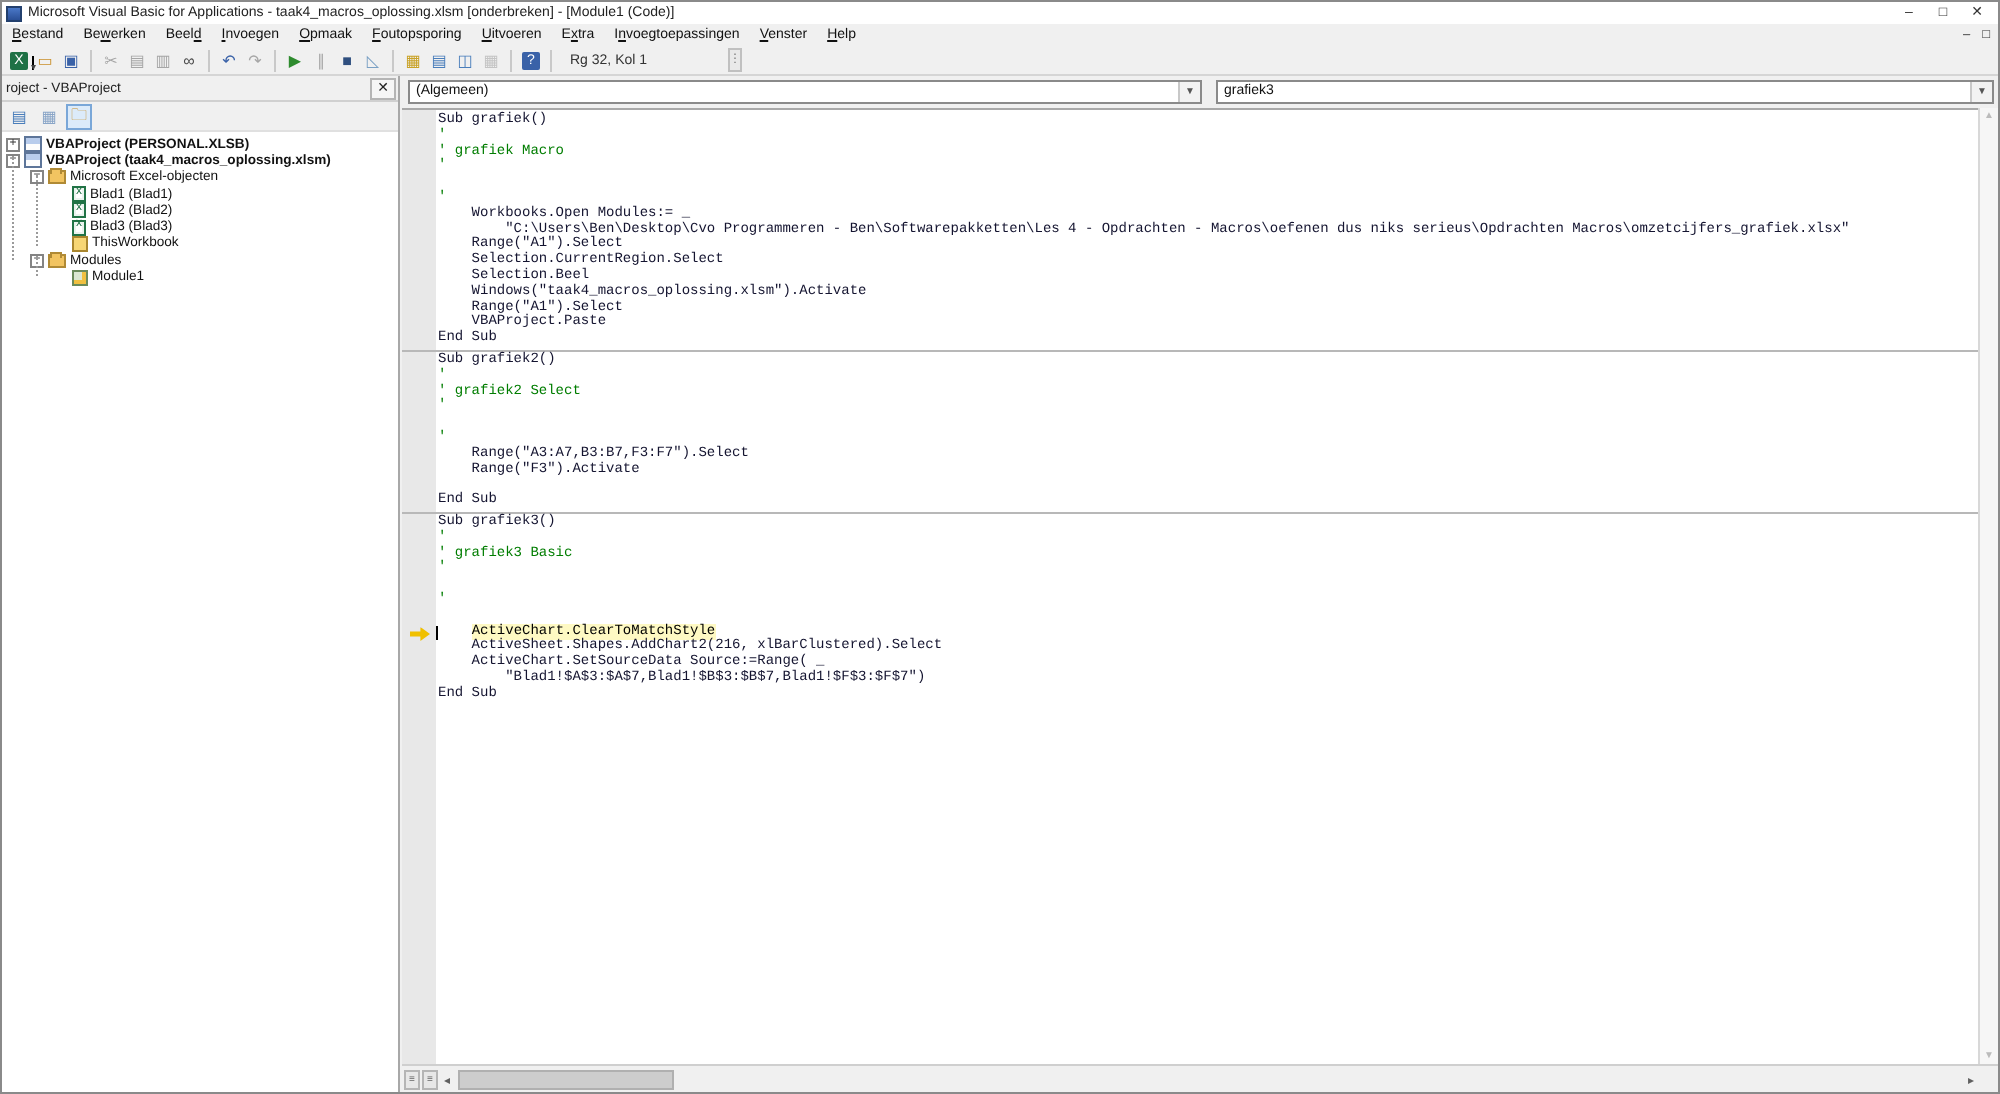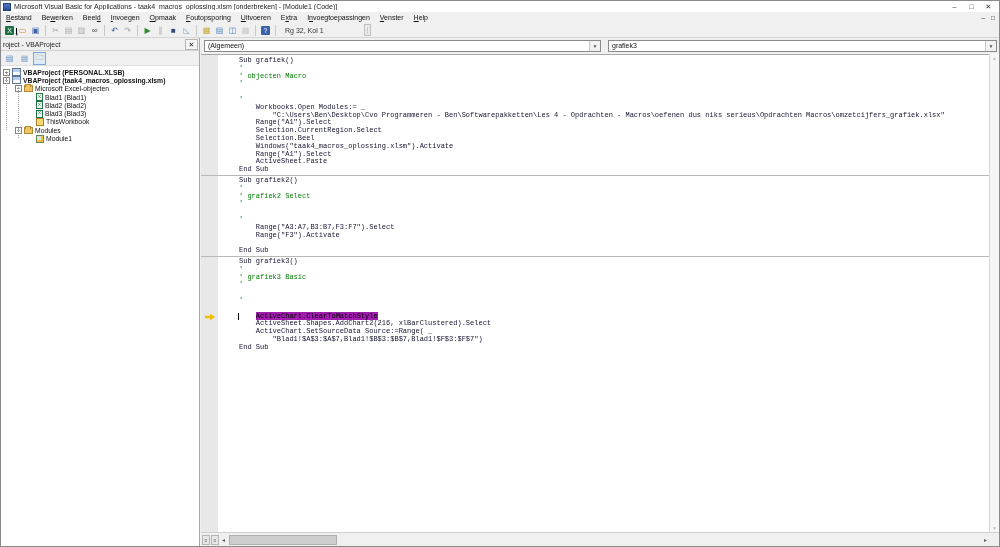--- a/index.html
+++ b/index.html
@@ -77,23 +77,23 @@
   .combo .arrow { position:absolute; right:0; top:0; width:11px; height:100%; background:#f2f2f2;
                   border-left:1px solid #c8c8c8; font-size:5px; color:#555; text-align:center; line-height:10px; }
   .combo-left { left:3px; width:397px; }
   .combo-right { left:407px; width:389px; }
 
   .code-region { position:absolute; left:0; top:16px; right:0; bottom:14px; background:#ffffff;
                  border-top:1px solid #a8a8a8; overflow:hidden; }
   .margin-bar { position:absolute; left:0; top:0; width:17px; height:100%; background:#e8e8e8; }
   .code-content { position:absolute; left:18px; top:2px; right:10px;
                   font-family:"Liberation Mono","DejaVu Sans Mono",monospace; font-size:7px; }
-  .code-line { height:7.8px; line-height:7.8px; white-space:pre; color:#141430; position:relative;margin-left:20px; }
+  .code-line { height:7.8px; line-height:7.8px; white-space:pre; color:#141430; position:relative; }
   .code-line.comment { color:#007d00; }
-  .code-line .hl-span { background:#a21caf; color:#000; }
+  .code-line .hl-span { background:#fef9c3; color:#000; }
   .code-sep { height:3px; position:relative; }
   .code-sep::after { content:""; position:absolute; left:-18px; right:-10px; top:1px; border-top:1px solid #b8b8b8; }
   .margin-arrow { position:absolute; left:4px; width:10px; height:7px; background:#f0c000;
                   clip-path:polygon(0 32%, 52% 32%, 52% 0, 100% 50%, 52% 100%, 52% 68%, 0 68%);
                   filter:drop-shadow(0 0 0.5px #7a5c00); }
   .caret { position:absolute; left:-1px; top:0; width:1px; height:7.5px; background:#000; }
 
   .vscroll { position:absolute; right:0; top:16px; width:10px; bottom:14px; background:#f6f6f6;
              border-left:1px solid #d8d8d8; font-size:5px; color:#bbb; }
   .vscroll .up { position:absolute; top:1px; left:2px; }
@@ -284,32 +284,32 @@
     </div>
   </div>
 
   <div class="code-region">
     <div class="margin-bar">
       <div class="margin-arrow" id="margin-arrow" style="top: 258.5px;"></div>
     </div>
     <div class="code-content" id="code-lines">
         <div class="code-line">Sub grafiek()</div>
         <div class="code-line comment">'</div>
-        <div class="code-line comment">' objecten Macro</div>
+        <div class="code-line comment">' grafiek Macro</div>
         <div class="code-line comment">'</div>
         <div class="code-line"> </div>
         <div class="code-line comment">'</div>
         <div class="code-line">    Workbooks.Open Modules:= _</div>
         <div class="code-line">        "C:\Users\Ben\Desktop\Cvo Programmeren - Ben\Softwarepakketten\Les 4 - Opdrachten - Macros\oefenen dus niks serieus\Opdrachten Macros\omzetcijfers_grafiek.xlsx"</div>
         <div class="code-line">    Range("A1").Select</div>
         <div class="code-line">    Selection.CurrentRegion.Select</div>
         <div class="code-line">    Selection.Beel</div>
         <div class="code-line">    Windows("taak4_macros_oplossing.xlsm").Activate</div>
         <div class="code-line">    Range("A1").Select</div>
-        <div class="code-line">    ActiveSheet.Paste</div>
+        <div class="code-line">    VBAProject.Paste</div>
         <div class="code-line">End Sub</div>
         <div class="code-sep"></div>
         <div class="code-line">Sub grafiek2()</div>
         <div class="code-line comment">'</div>
         <div class="code-line comment">' grafiek2 Select</div>
         <div class="code-line comment">'</div>
         <div class="code-line"> </div>
         <div class="code-line comment">'</div>
         <div class="code-line">    Range("A3:A7,B3:B7,F3:F7").Select</div>
         <div class="code-line">    Range("F3").Activate</div>

